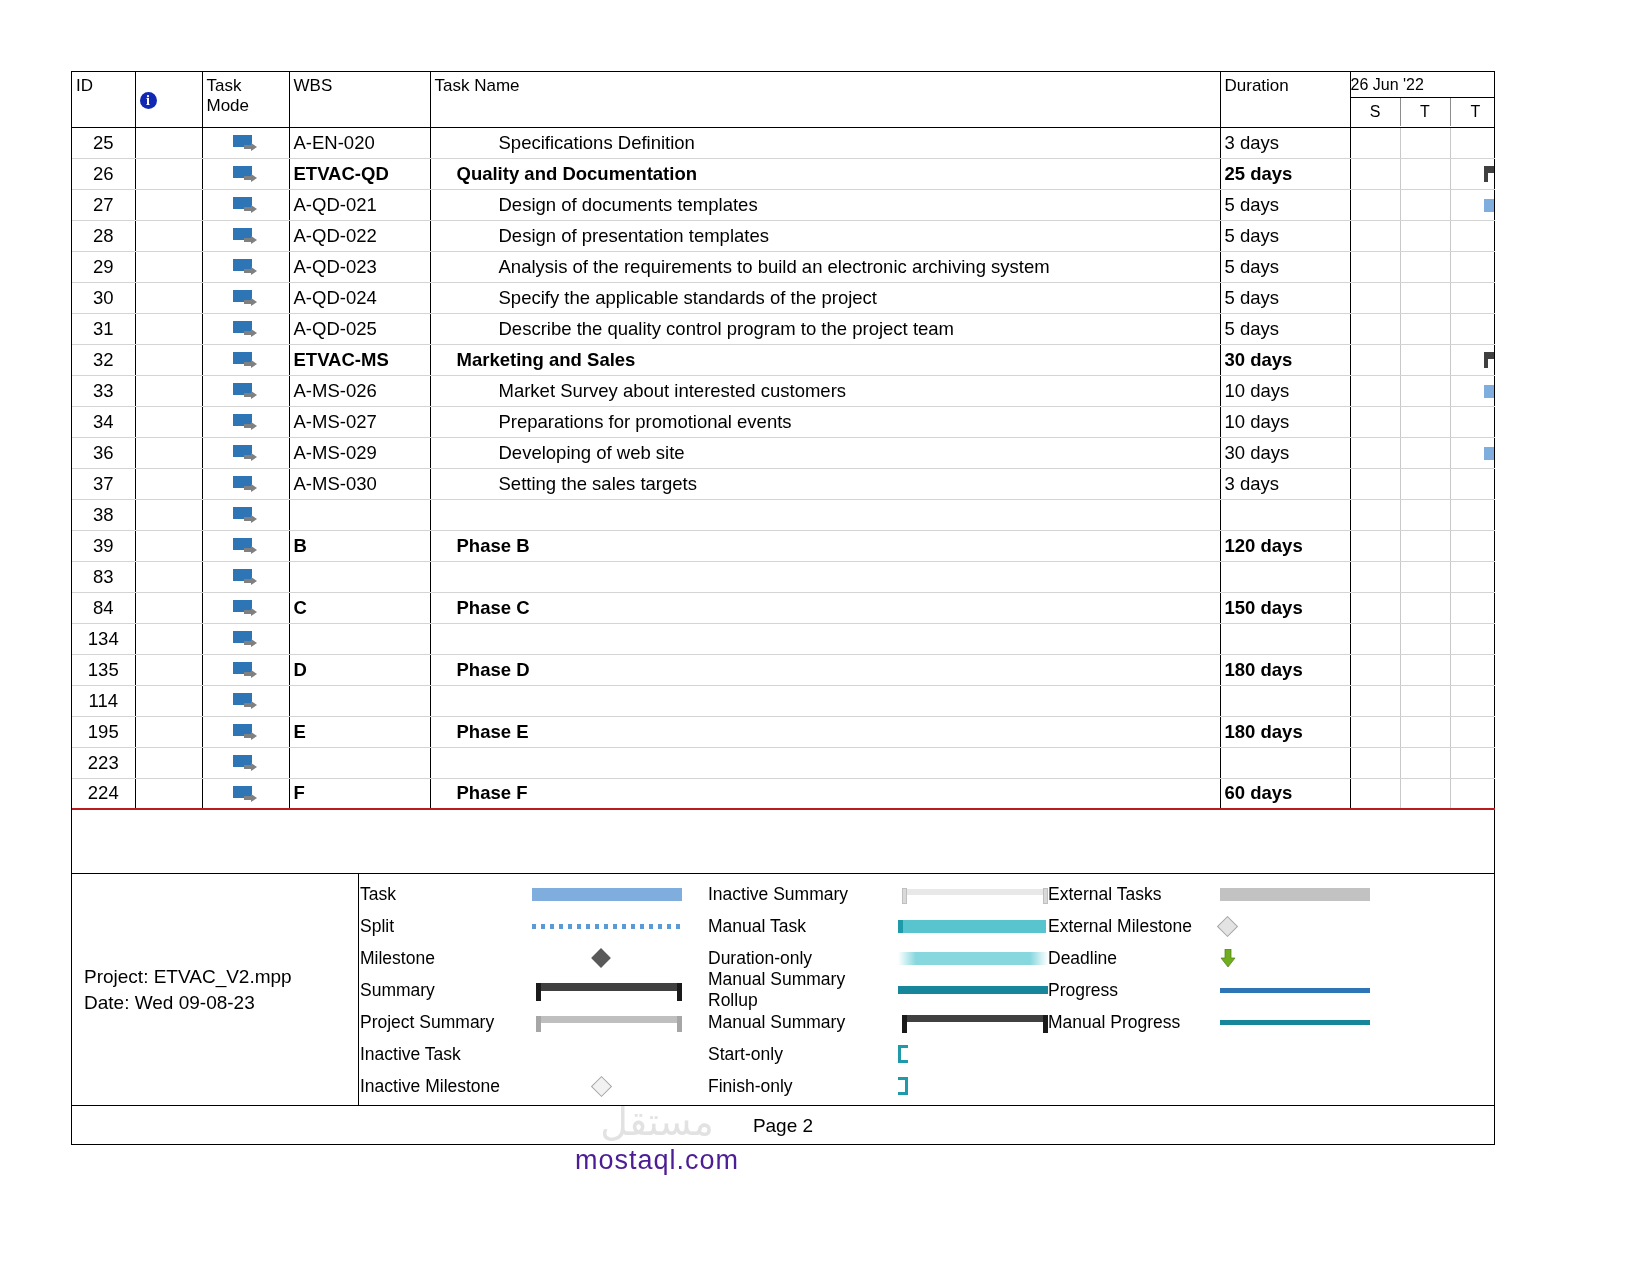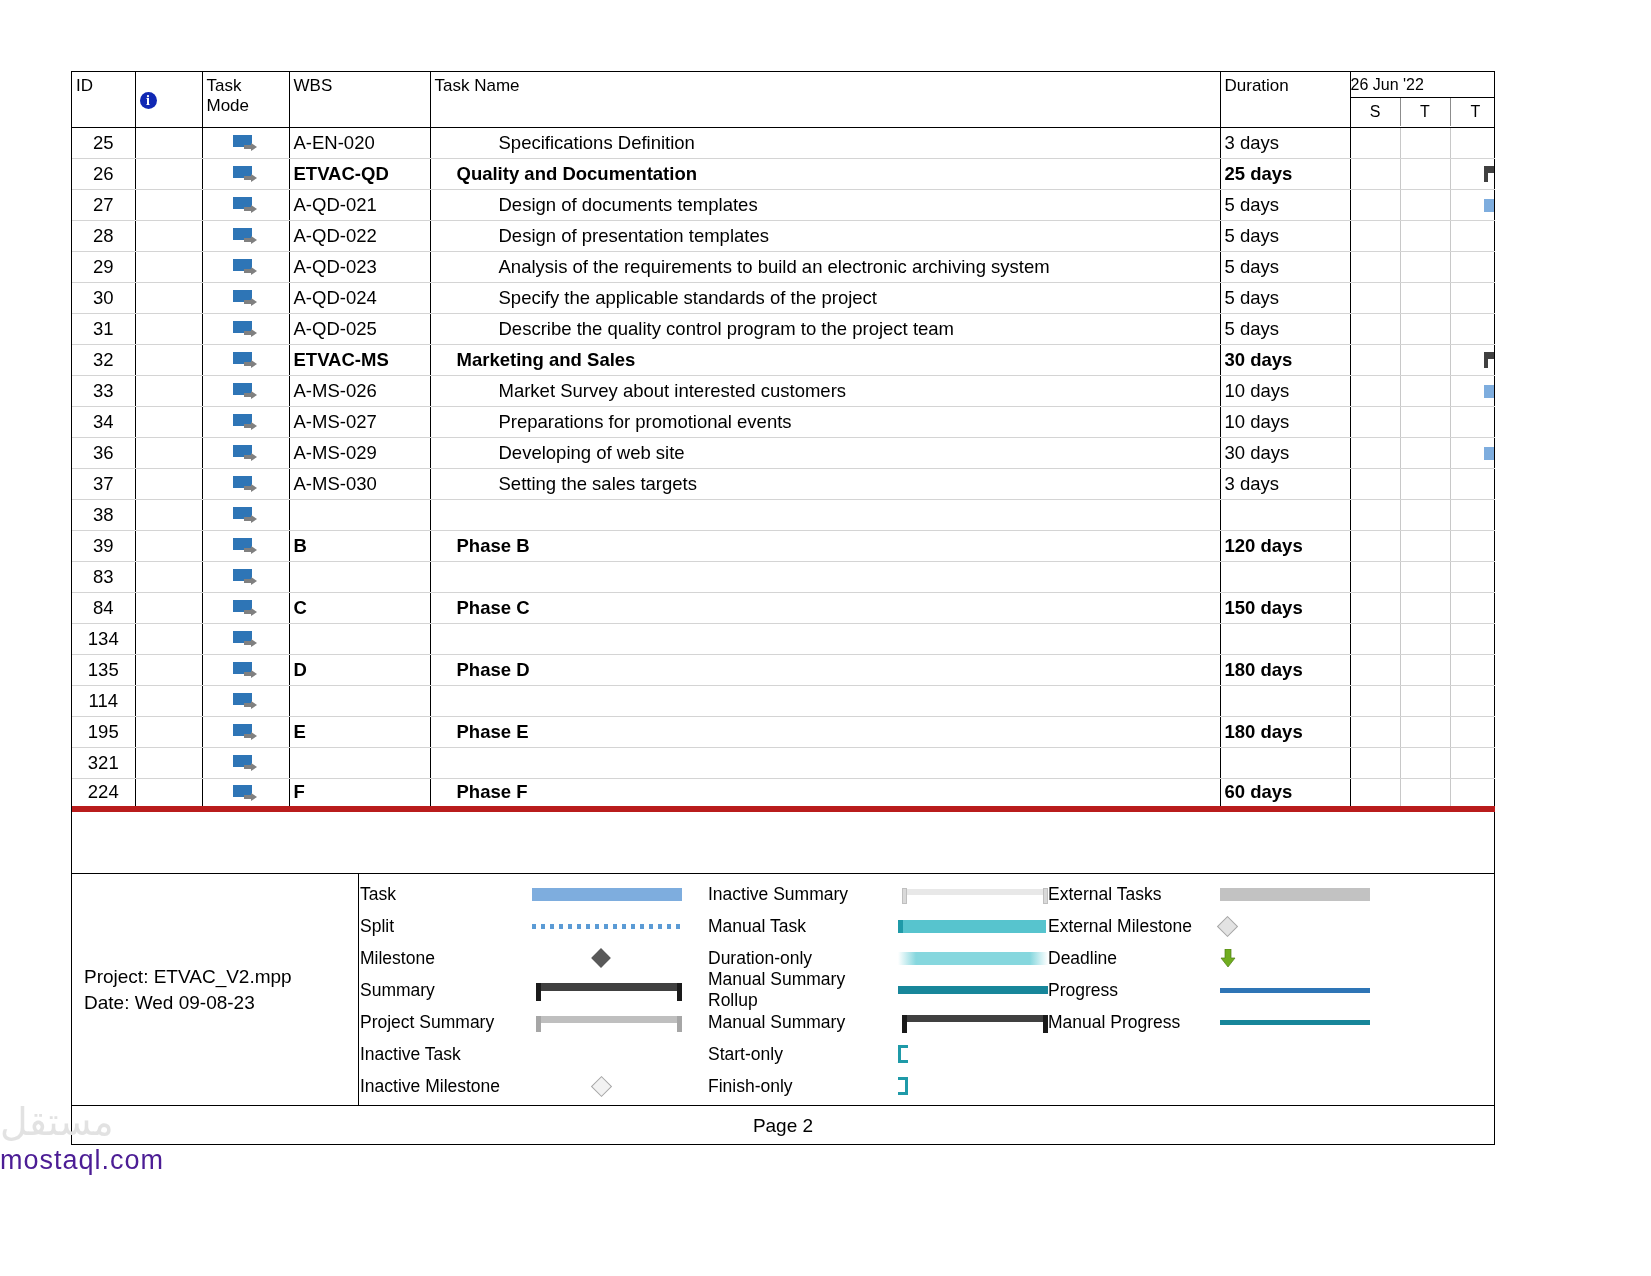--- a/index.html
+++ b/index.html
@@ -112,21 +112,21 @@
   table.gantt tbody td {
     height: 31px;
     font-size: 18.5px;
     padding: 0 4px;
     border-right: 1px solid #000;
     border-bottom: 1px solid #d4d4d4;
     box-sizing: border-box;
     overflow: hidden;
     white-space: nowrap;
   }
-  table.gantt tbody tr:last-child td { border-bottom: 6px solid #b91c1c; }
+  table.gantt tbody tr:last-child td { border-bottom: 2px solid #b91c1c; }
 
   td.cell-id   { text-align: center; font-size: 17px; }
   td.cell-info { }
   td.cell-mode { text-align: center; padding: 0; }
   td.cell-wbs  { padding-left: 7px; margin-top: 6px; }
   td.cell-name { padding-left: 0; }
   td.cell-dur  { padding-left: 7px; }
   td.cell-chart{ border-right: none; padding: 0; position: relative; }
 
   .bold { font-weight: bold; }
@@ -406,21 +406,21 @@
     justify-content: center;
     font-size: 19px;
   }
 
   
   #watermark {
     position: absolute;
     left: 0;
     top: 1100px;
     width: 1314px;
-    text-align: left;
+    text-align: center;
     pointer-events: none;
     z-index: 5;
   }
   #wm-arabic {
     font-size: 38px;
     color: #e2e2e2;
     letter-spacing: 1px;
     font-family: "DejaVu Sans", sans-serif;
     line-height: 44px;
   }
@@ -787,21 +787,21 @@
             </td>
             <td class="cell-dur bold">180 days</td>
             <td class="cell-chart">
               <div class="chart-area">
                 <div class="gridline" style="left:49px"></div>
                 <div class="gridline" style="left:99px"></div>
               </div>
             </td>
           </tr>
           <tr>
-            <td class="cell-id">321</td>
+            <td class="cell-id">223</td>
             <td class="cell-info"></td>
             <td class="cell-mode"><span class="mode-icon"><span class="box"></span><span class="arrow"></span></span></td>
             <td class="cell-wbs"></td>
             <td class="cell-name">
               <span class="name-inner indent-0"></span>
             </td>
             <td class="cell-dur"></td>
             <td class="cell-chart">
               <div class="chart-area">
                 <div class="gridline" style="left:49px"></div>

